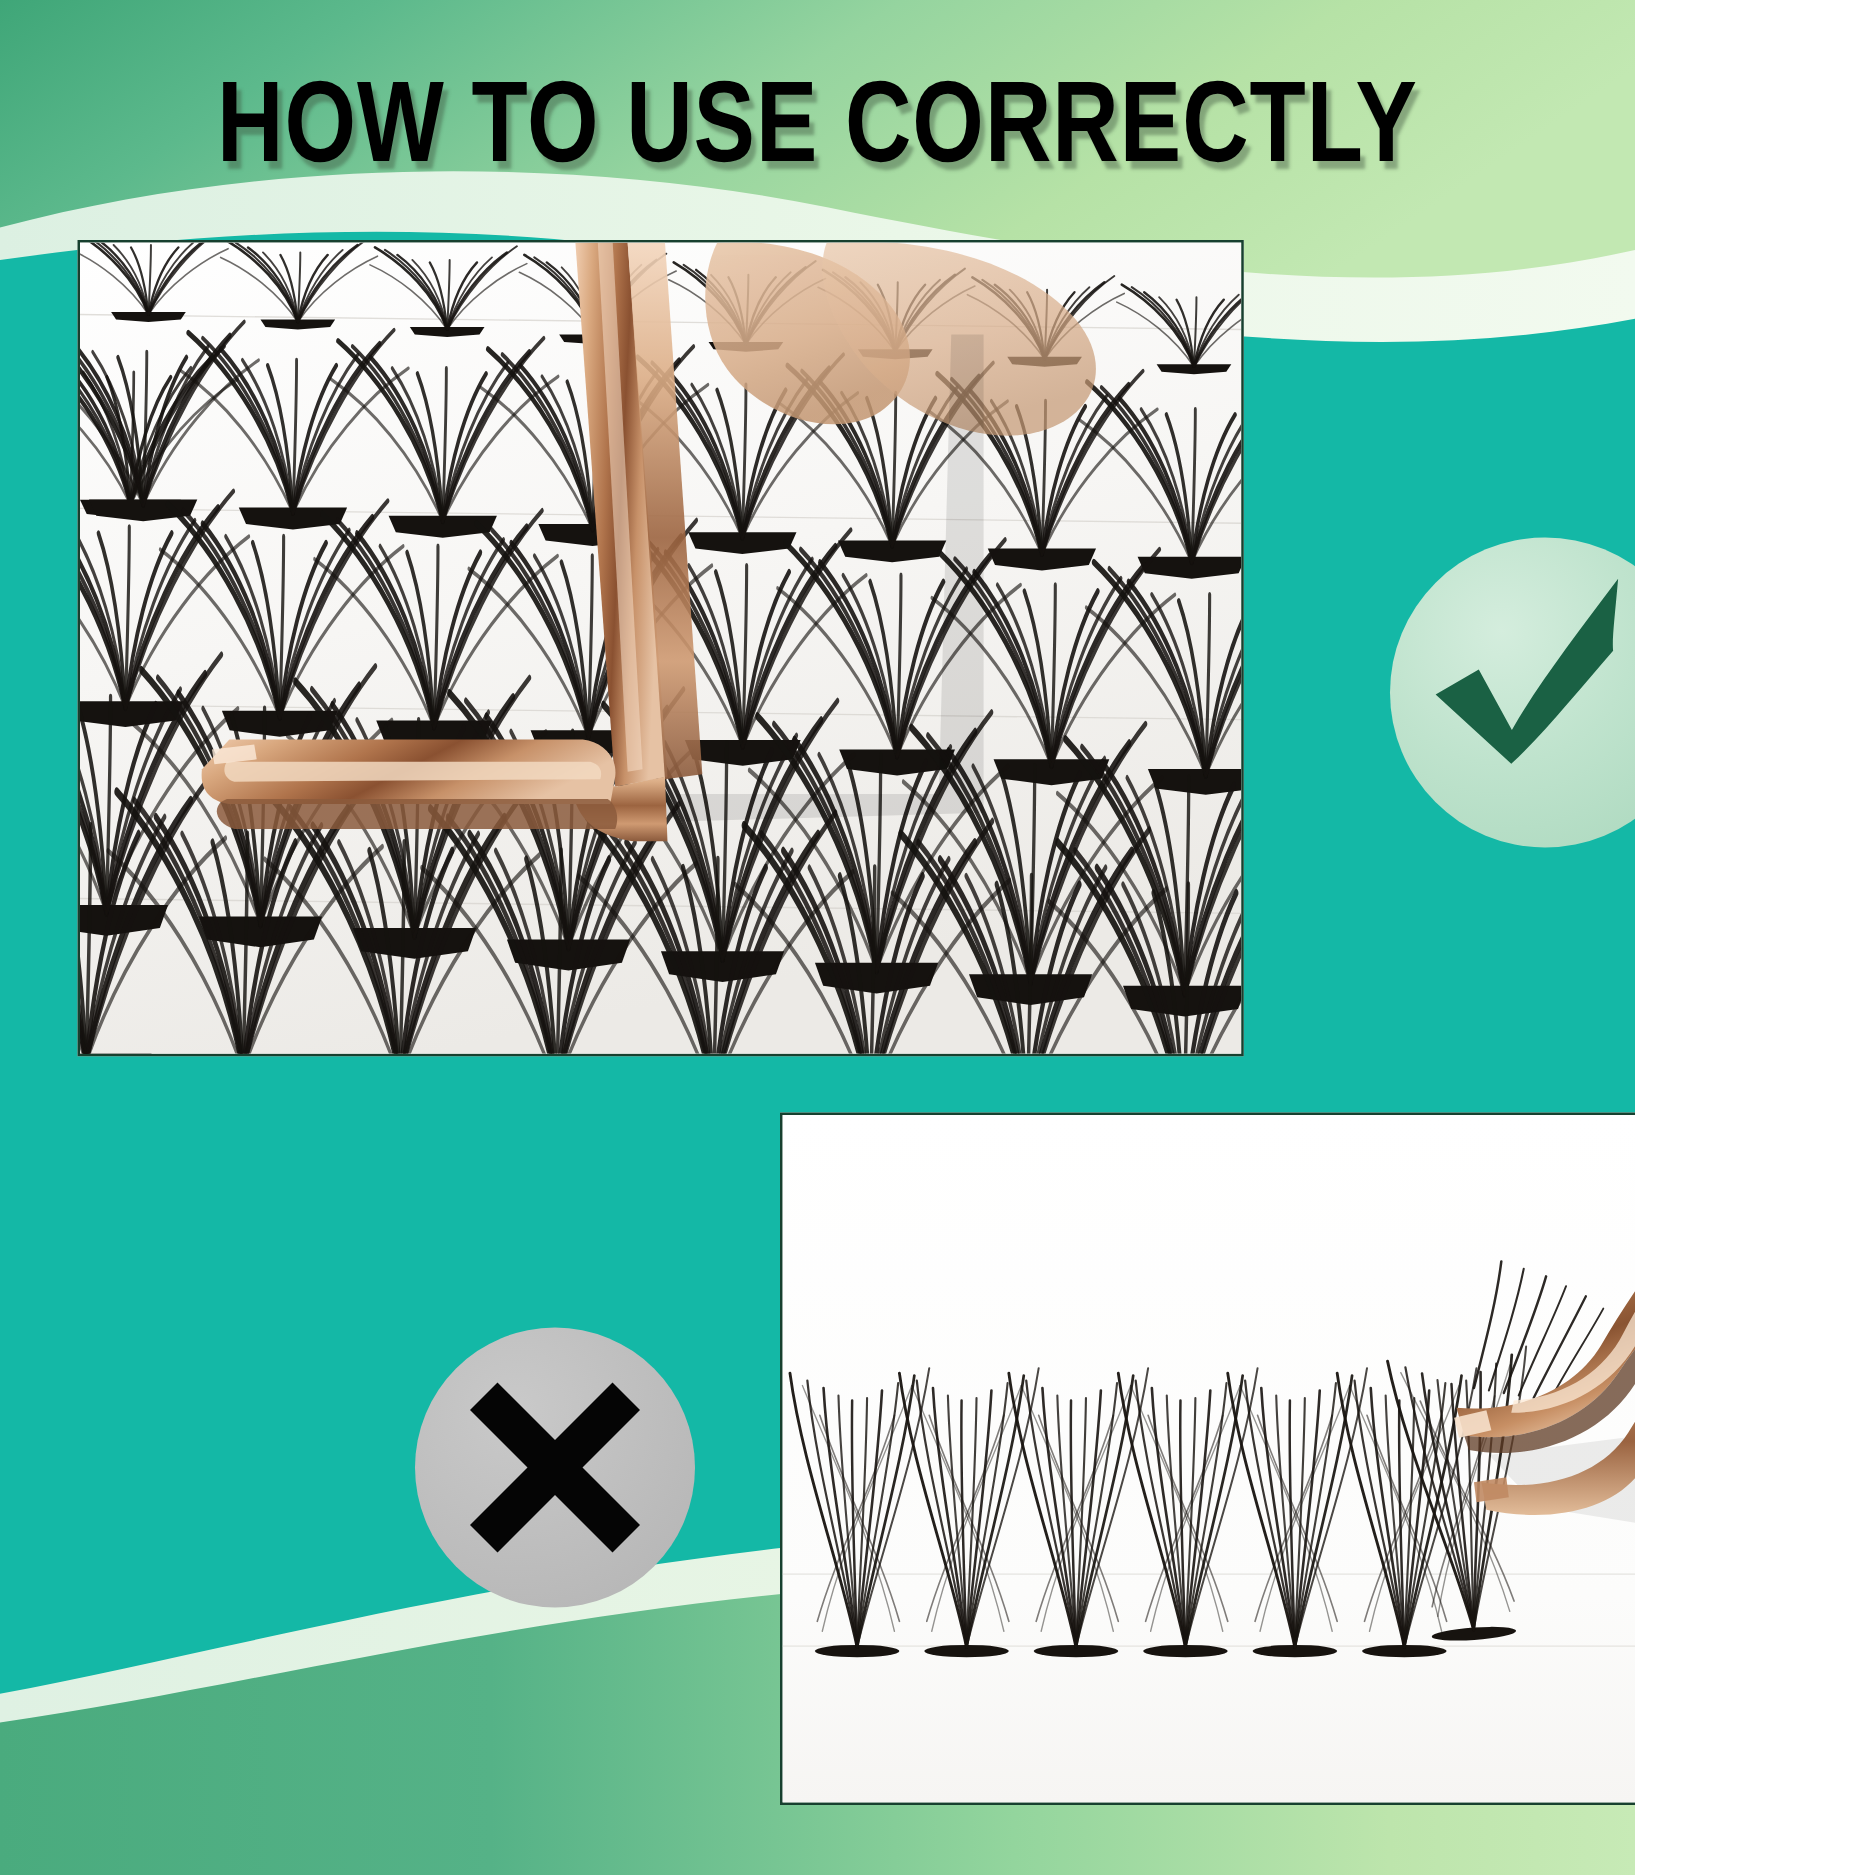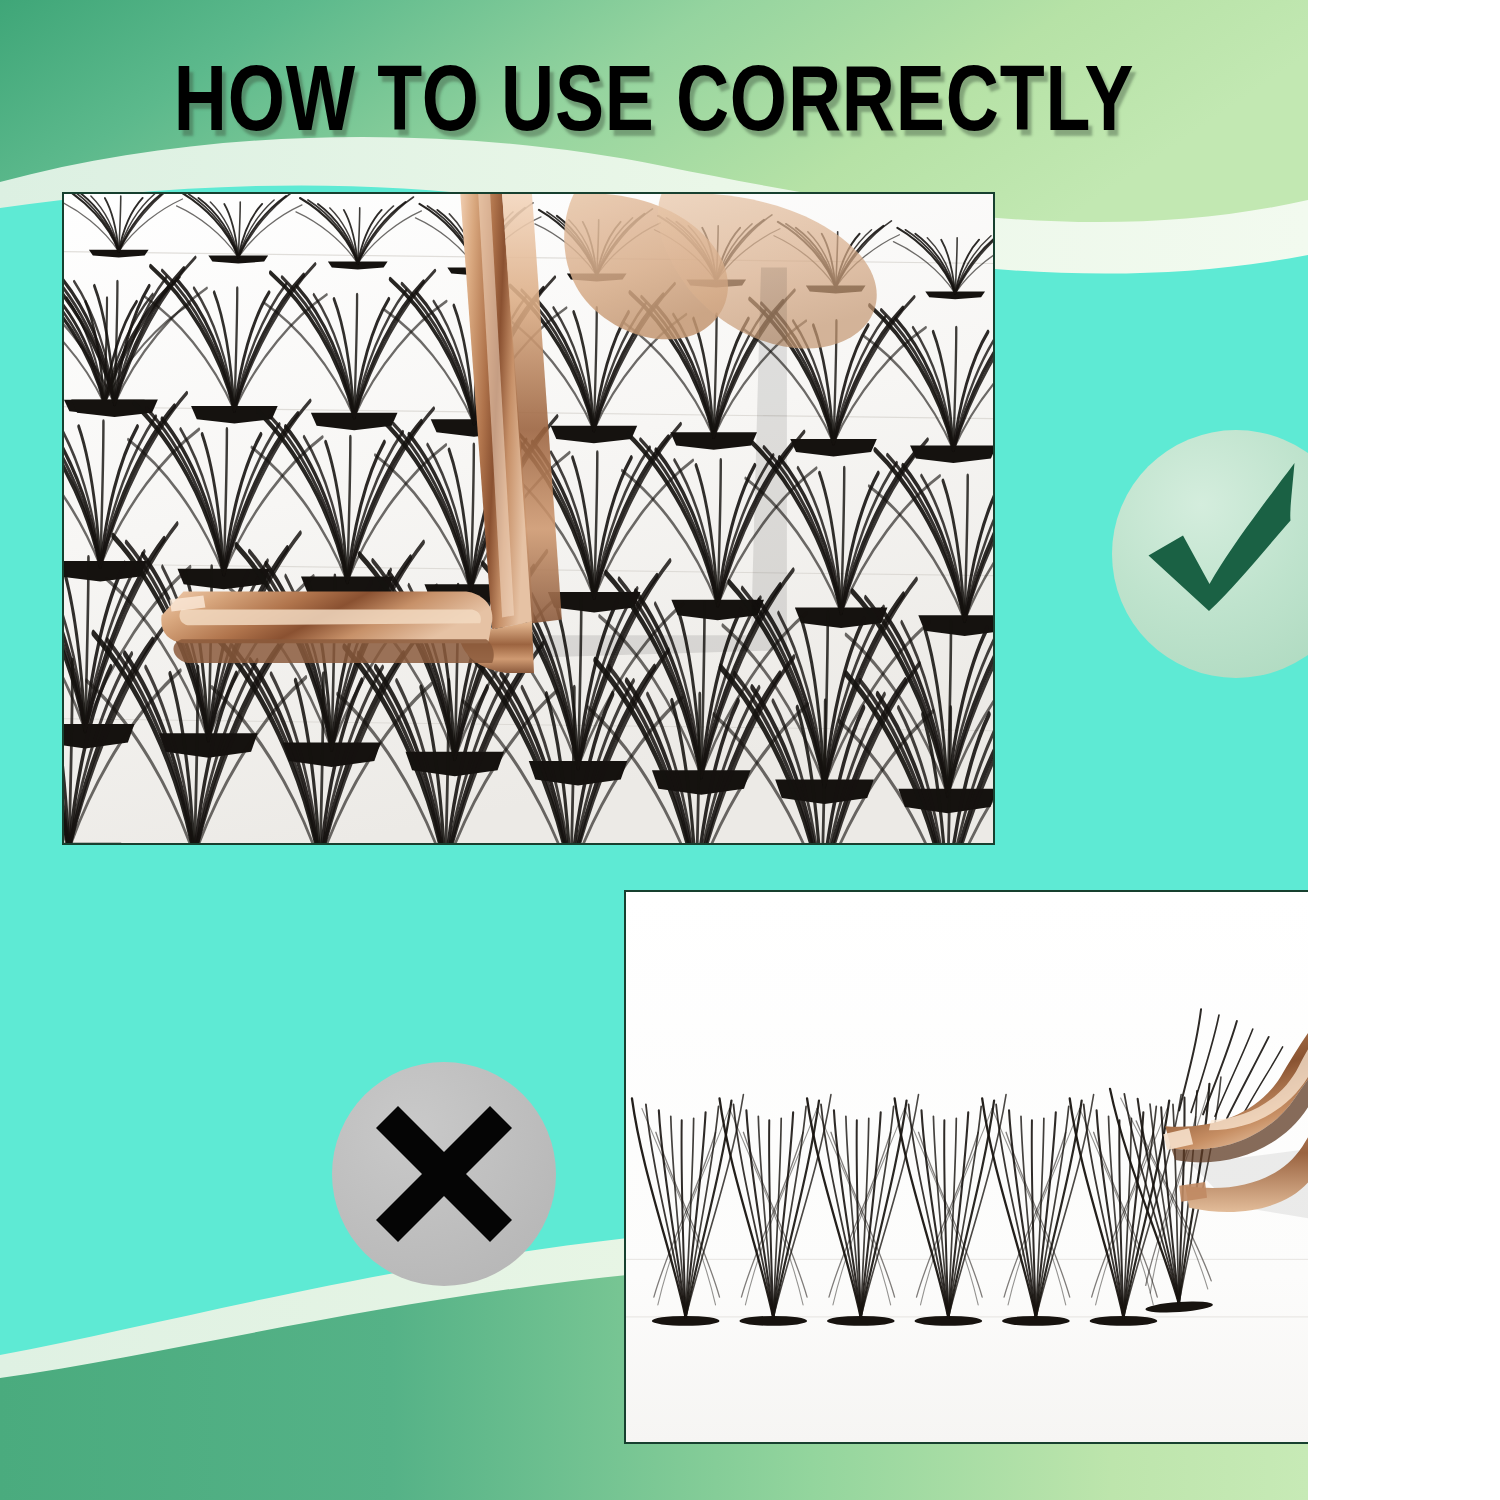--- a/index.html
+++ b/index.html
@@ -3,21 +3,21 @@
 <meta charset="utf-8">
 <style>
   html, body {
     margin: 0; padding: 0;
     background: #ffffff;
   }
   #page {
     position: relative;
     width: 1308px; height: 1500px;
     overflow: hidden;
-    background: #5eead4;
+    background: #14b8a6;
     font-family: "Liberation Sans", sans-serif;
   }
   .layer { position: absolute; inset: 0; }
   .layer svg { display: block; width: 100%; height: 100%; }
 
   
   #title {
     position: absolute;
     left: 0; right: 0;
     top: 52px;

